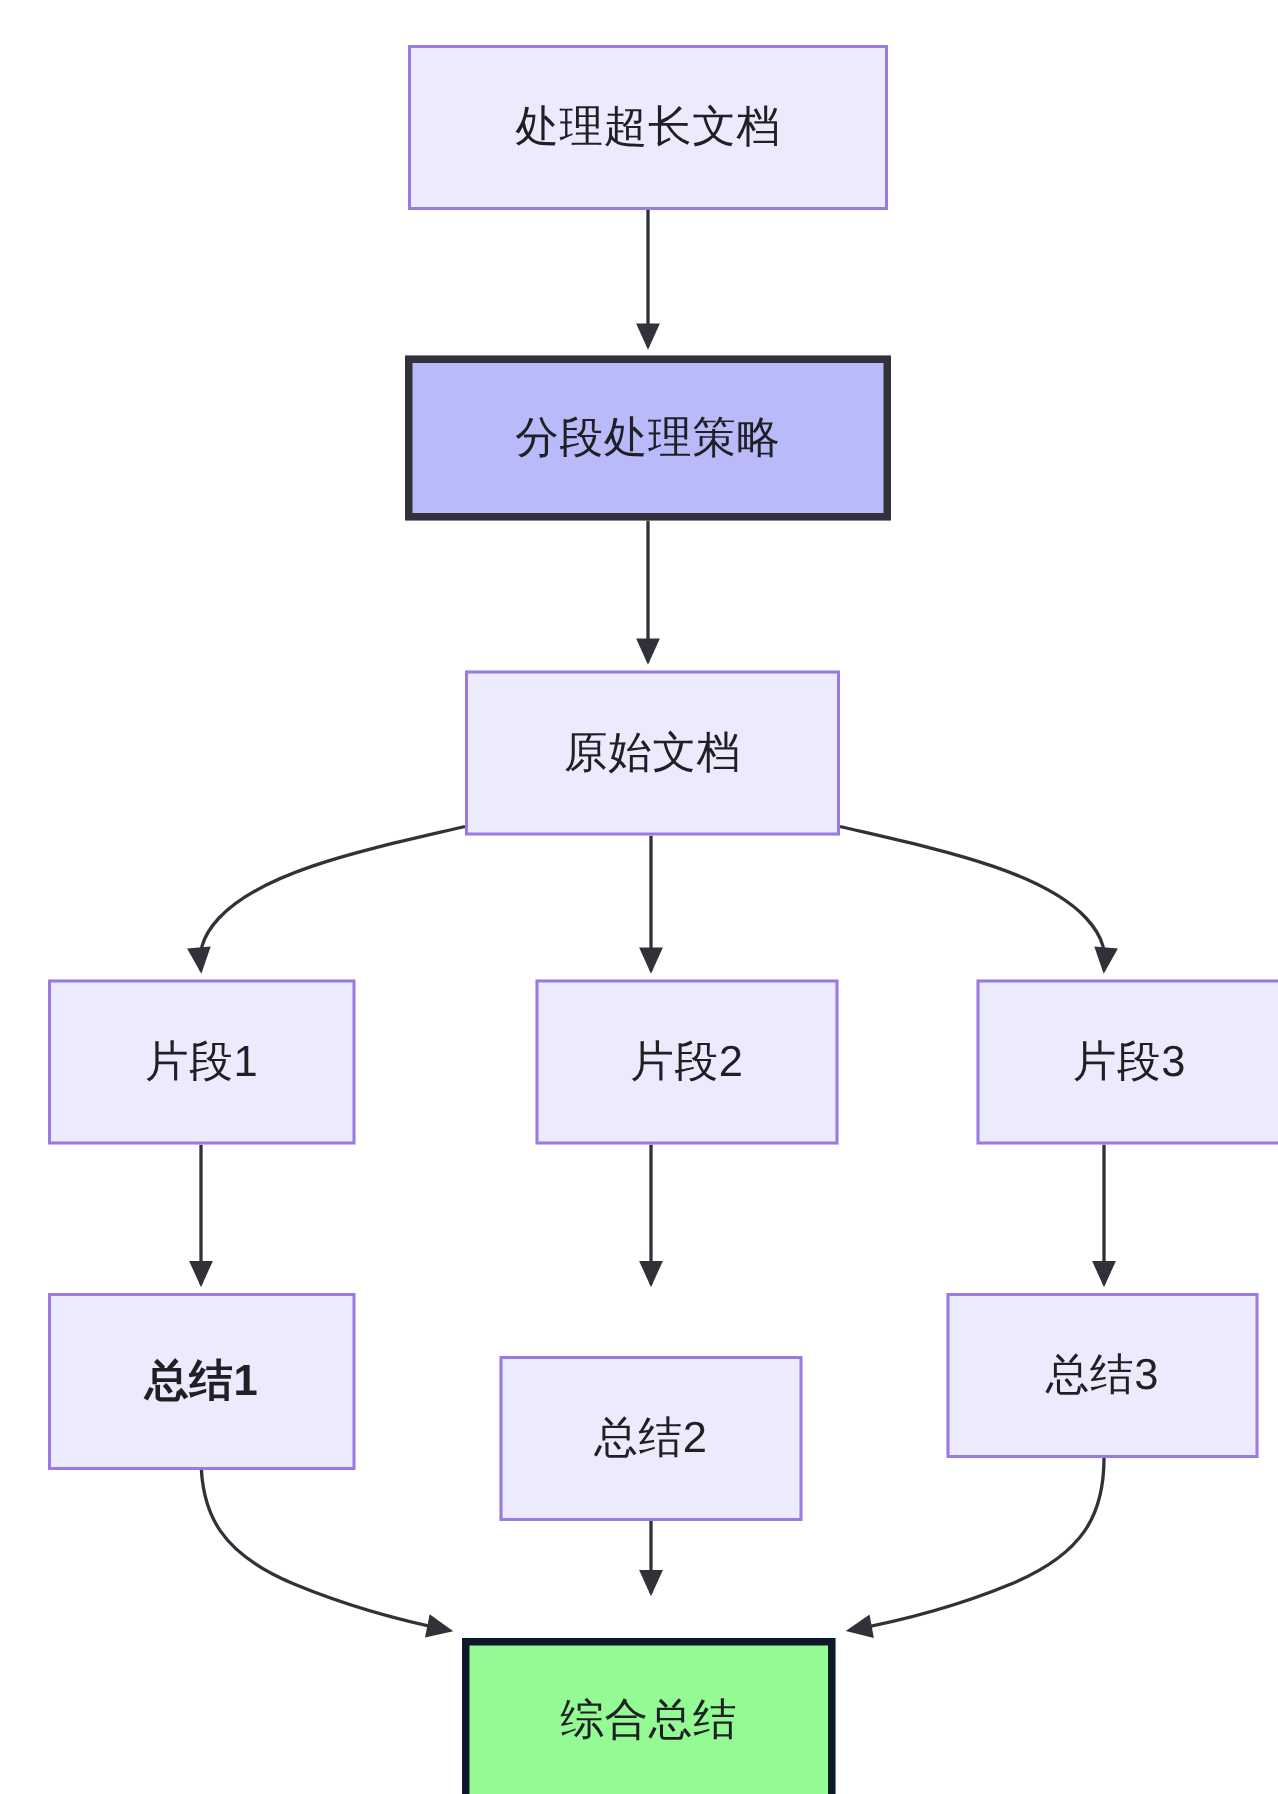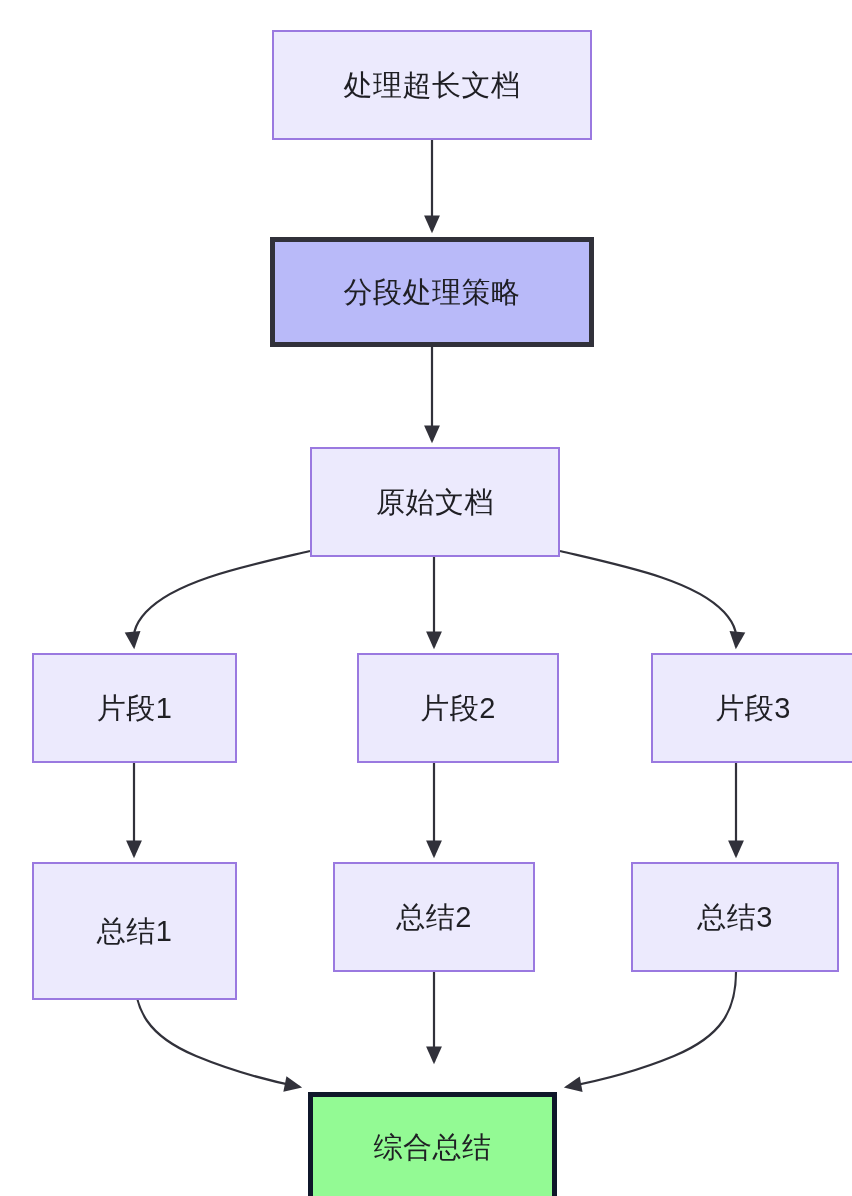--- a/index.html
+++ b/index.html
@@ -103,25 +103,25 @@
   </div>
 
   <div class="node node-default" style="left:333px; top:653px; width:202px; height:110px;margin-left:24px;">
     <span class="node-label">片段2</span>
   </div>
 
   <div class="node node-default" style="left:651px; top:653px; width:204px; height:110px;">
     <span class="node-label">片段3</span>
   </div>
 
-  <div class="node node-default" style="left:32px; top:862px; width:205px; height:138px;">
+  <div class="node node-default" style="left:32px; top:862px; width:205px; height:118px;font-weight:bold;">
     <span class="node-label">总结1</span>
   </div>
 
-  <div class="node node-default" style="left:333px; top:862px; width:202px; height:110px;">
+  <div class="node node-default" style="left:333px; top:904px; width:202px; height:110px;">
     <span class="node-label">总结2</span>
   </div>
 
   <div class="node node-default" style="left:631px; top:862px; width:208px; height:110px;">
     <span class="node-label">总结3</span>
   </div>
 
   <div class="node node-final" style="left:308px; top:1068px; width:249px; height:110px;">
     <span class="node-label">综合总结</span>
   </div>

